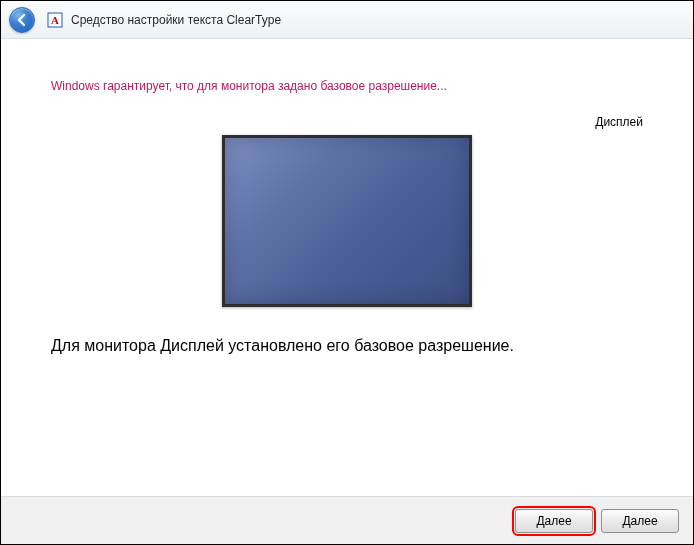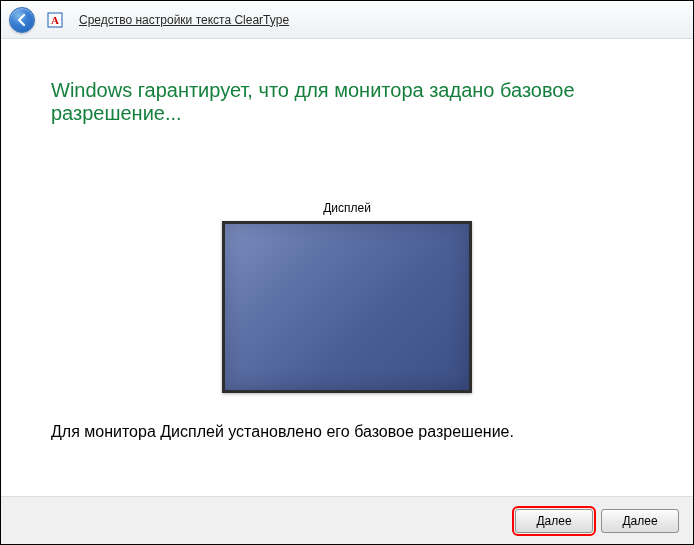--- a/index.html
+++ b/index.html
@@ -32,46 +32,46 @@
   }
   .back-btn svg { display: block; }
   .app-icon {
     width: 16px; height: 16px;
     display: inline-flex; align-items: center; justify-content: center;
     margin-left: 6px;
   }
   .title-text {
     color: #2a2a2a;
     font-size: 12px;
-    margin-left: 10px;
-    text-decoration: underline;
+    margin-left: 2px;
   }
   .content {
     position: absolute;
     top: 38px; left: 0; right: 0; bottom: 0;
     display: flex; flex-direction: column;
   }
   .main {
     flex: 1;
     padding: 40px 50px 20px 50px;
     background: #fff;
   }
   .heading {
-    color: #15803d;
-    font-size: 20px;
+    color: #be185d;
+    font-size: 12px;
     font-weight: 400;
-    margin-bottom: 76px;
+    margin-bottom: 22px;
   }
   .display-block {
     text-align: center;
   }
   .display-label {
     font-size: 12px;
     color: #000;
     margin-bottom: 6px;
+    text-align: right;
   }
   .monitor {
     width: 250px; height: 172px;
     margin: 0 auto 30px auto;
     background: linear-gradient(135deg, #7b8dc0 0%, #5f72a8 30%, #4a5d95 60%, #3c4f85 100%);
     border: 3px solid #2e2e2e;
     box-shadow: inset 0 0 20px rgba(0,0,0,0.2), 0 1px 3px rgba(0,0,0,0.3);
   }
   .status-text {
     font-size: 16px;

